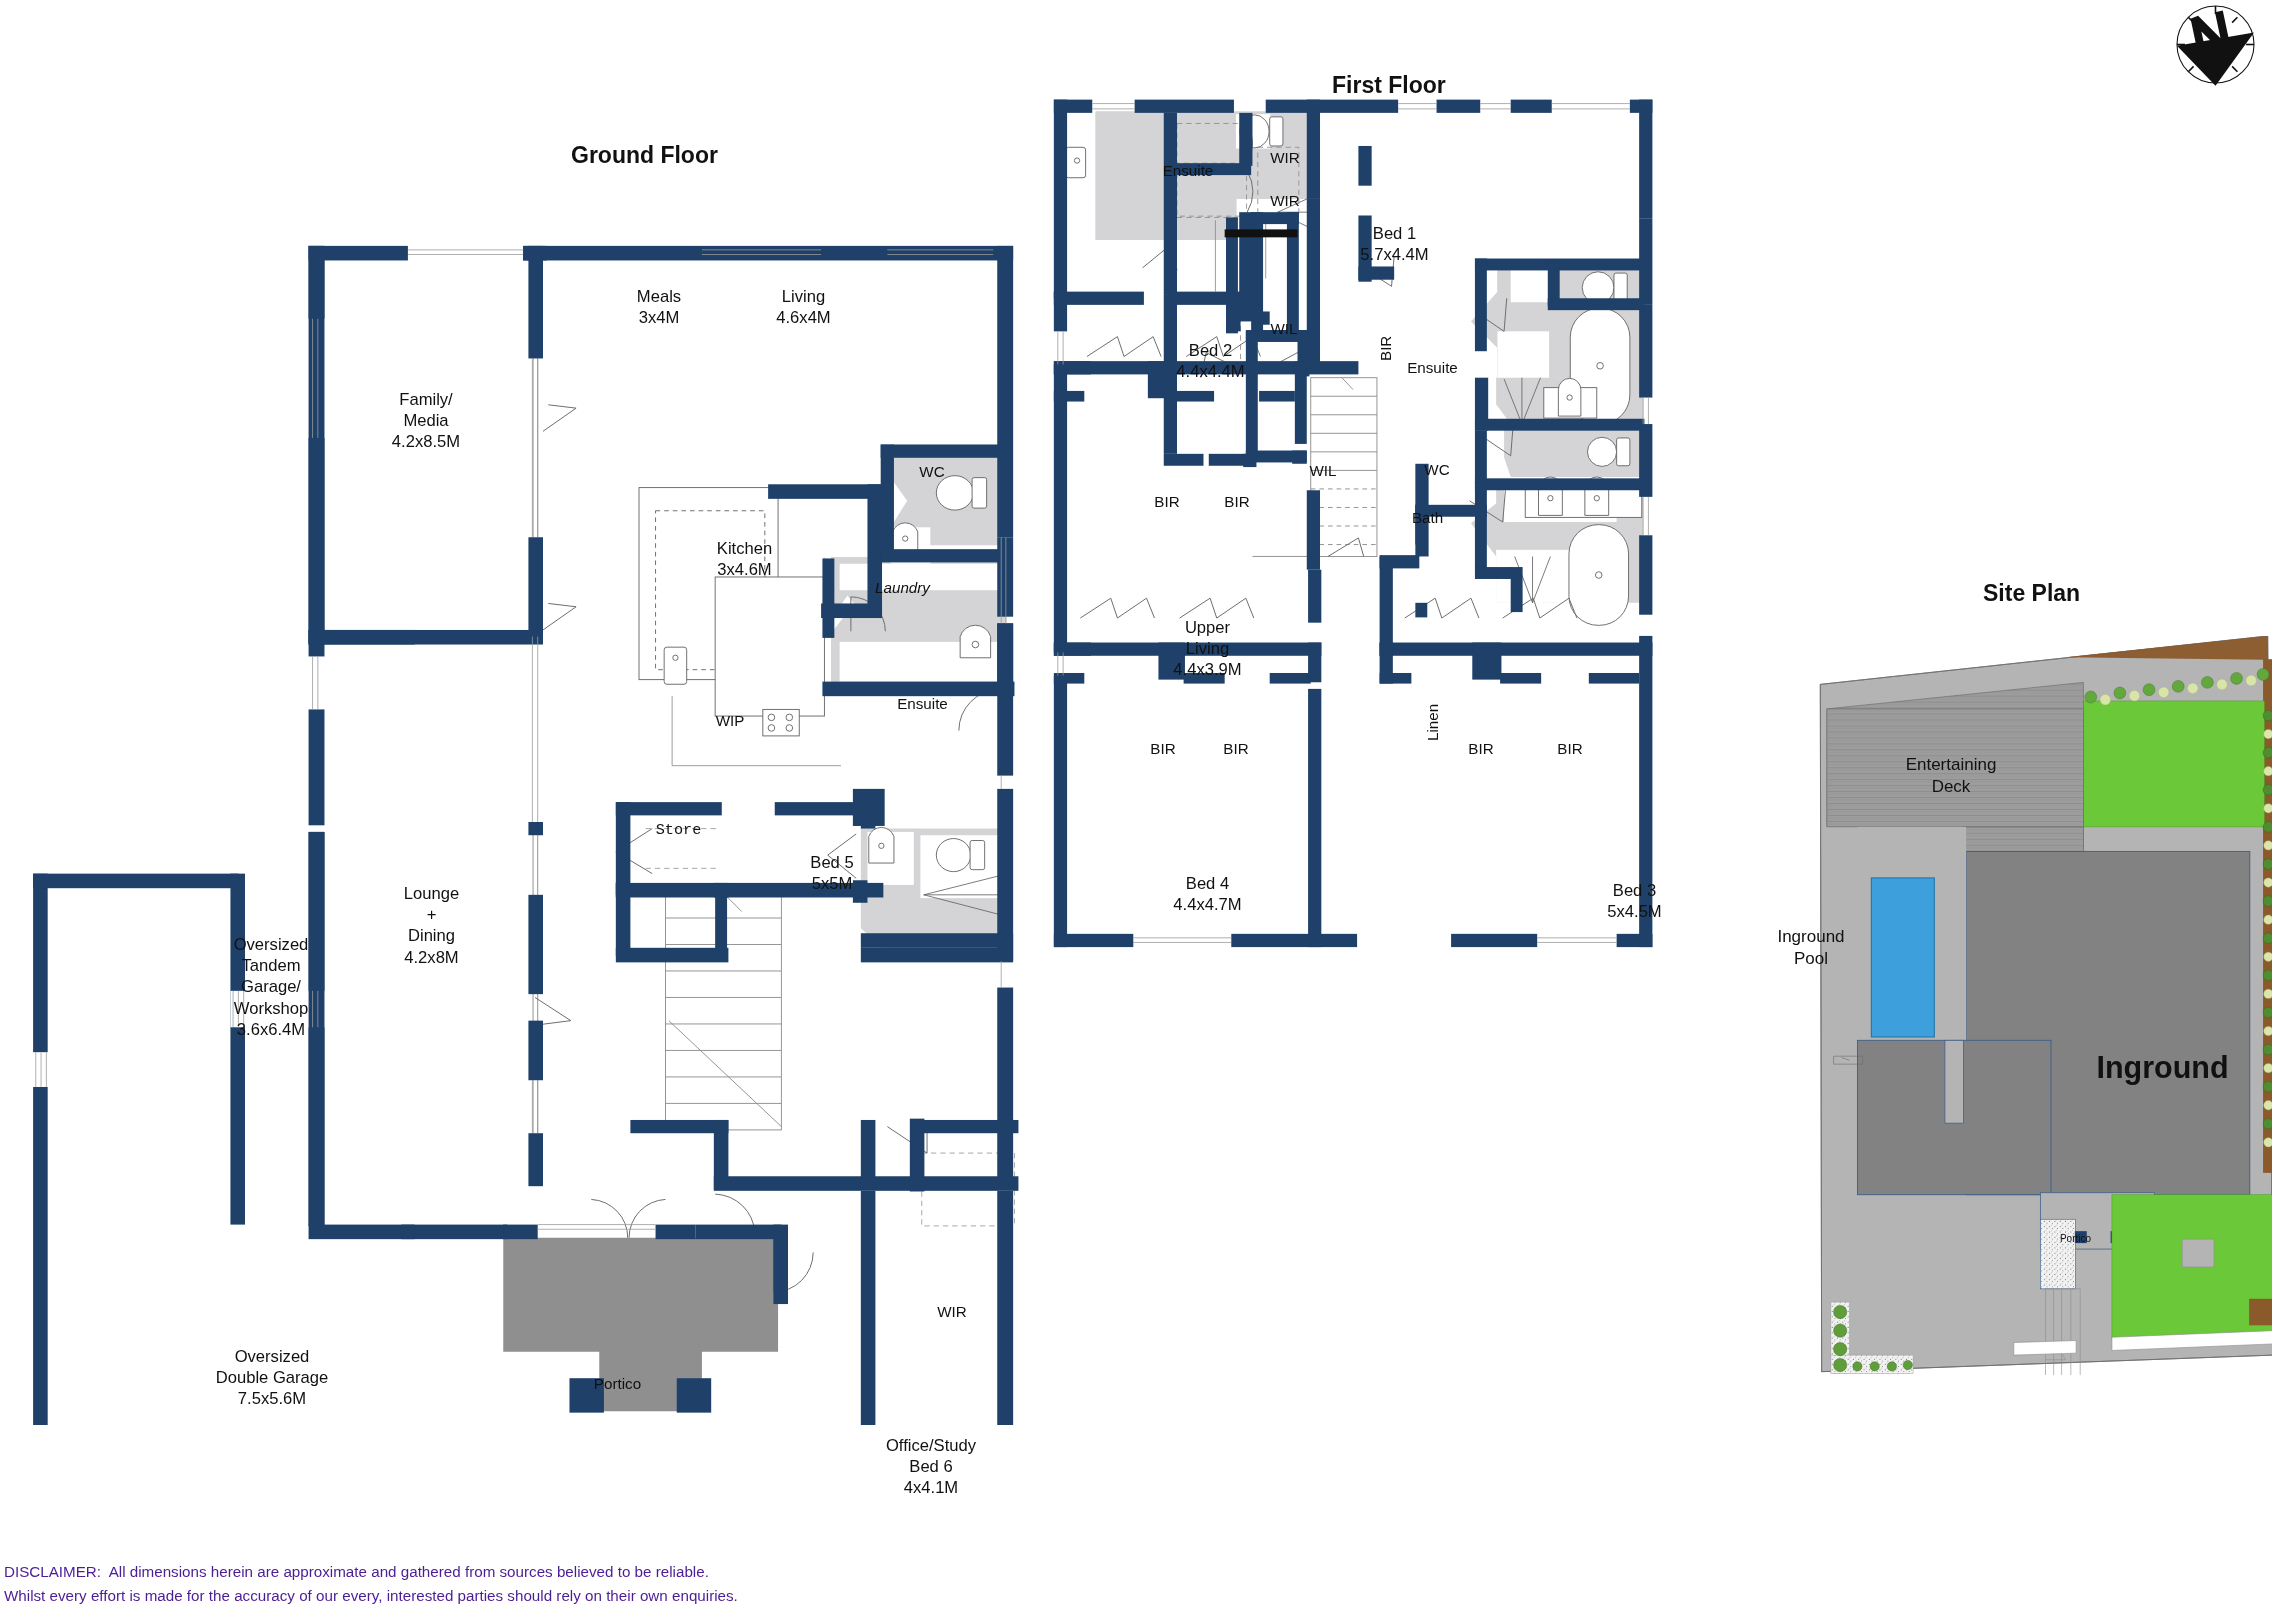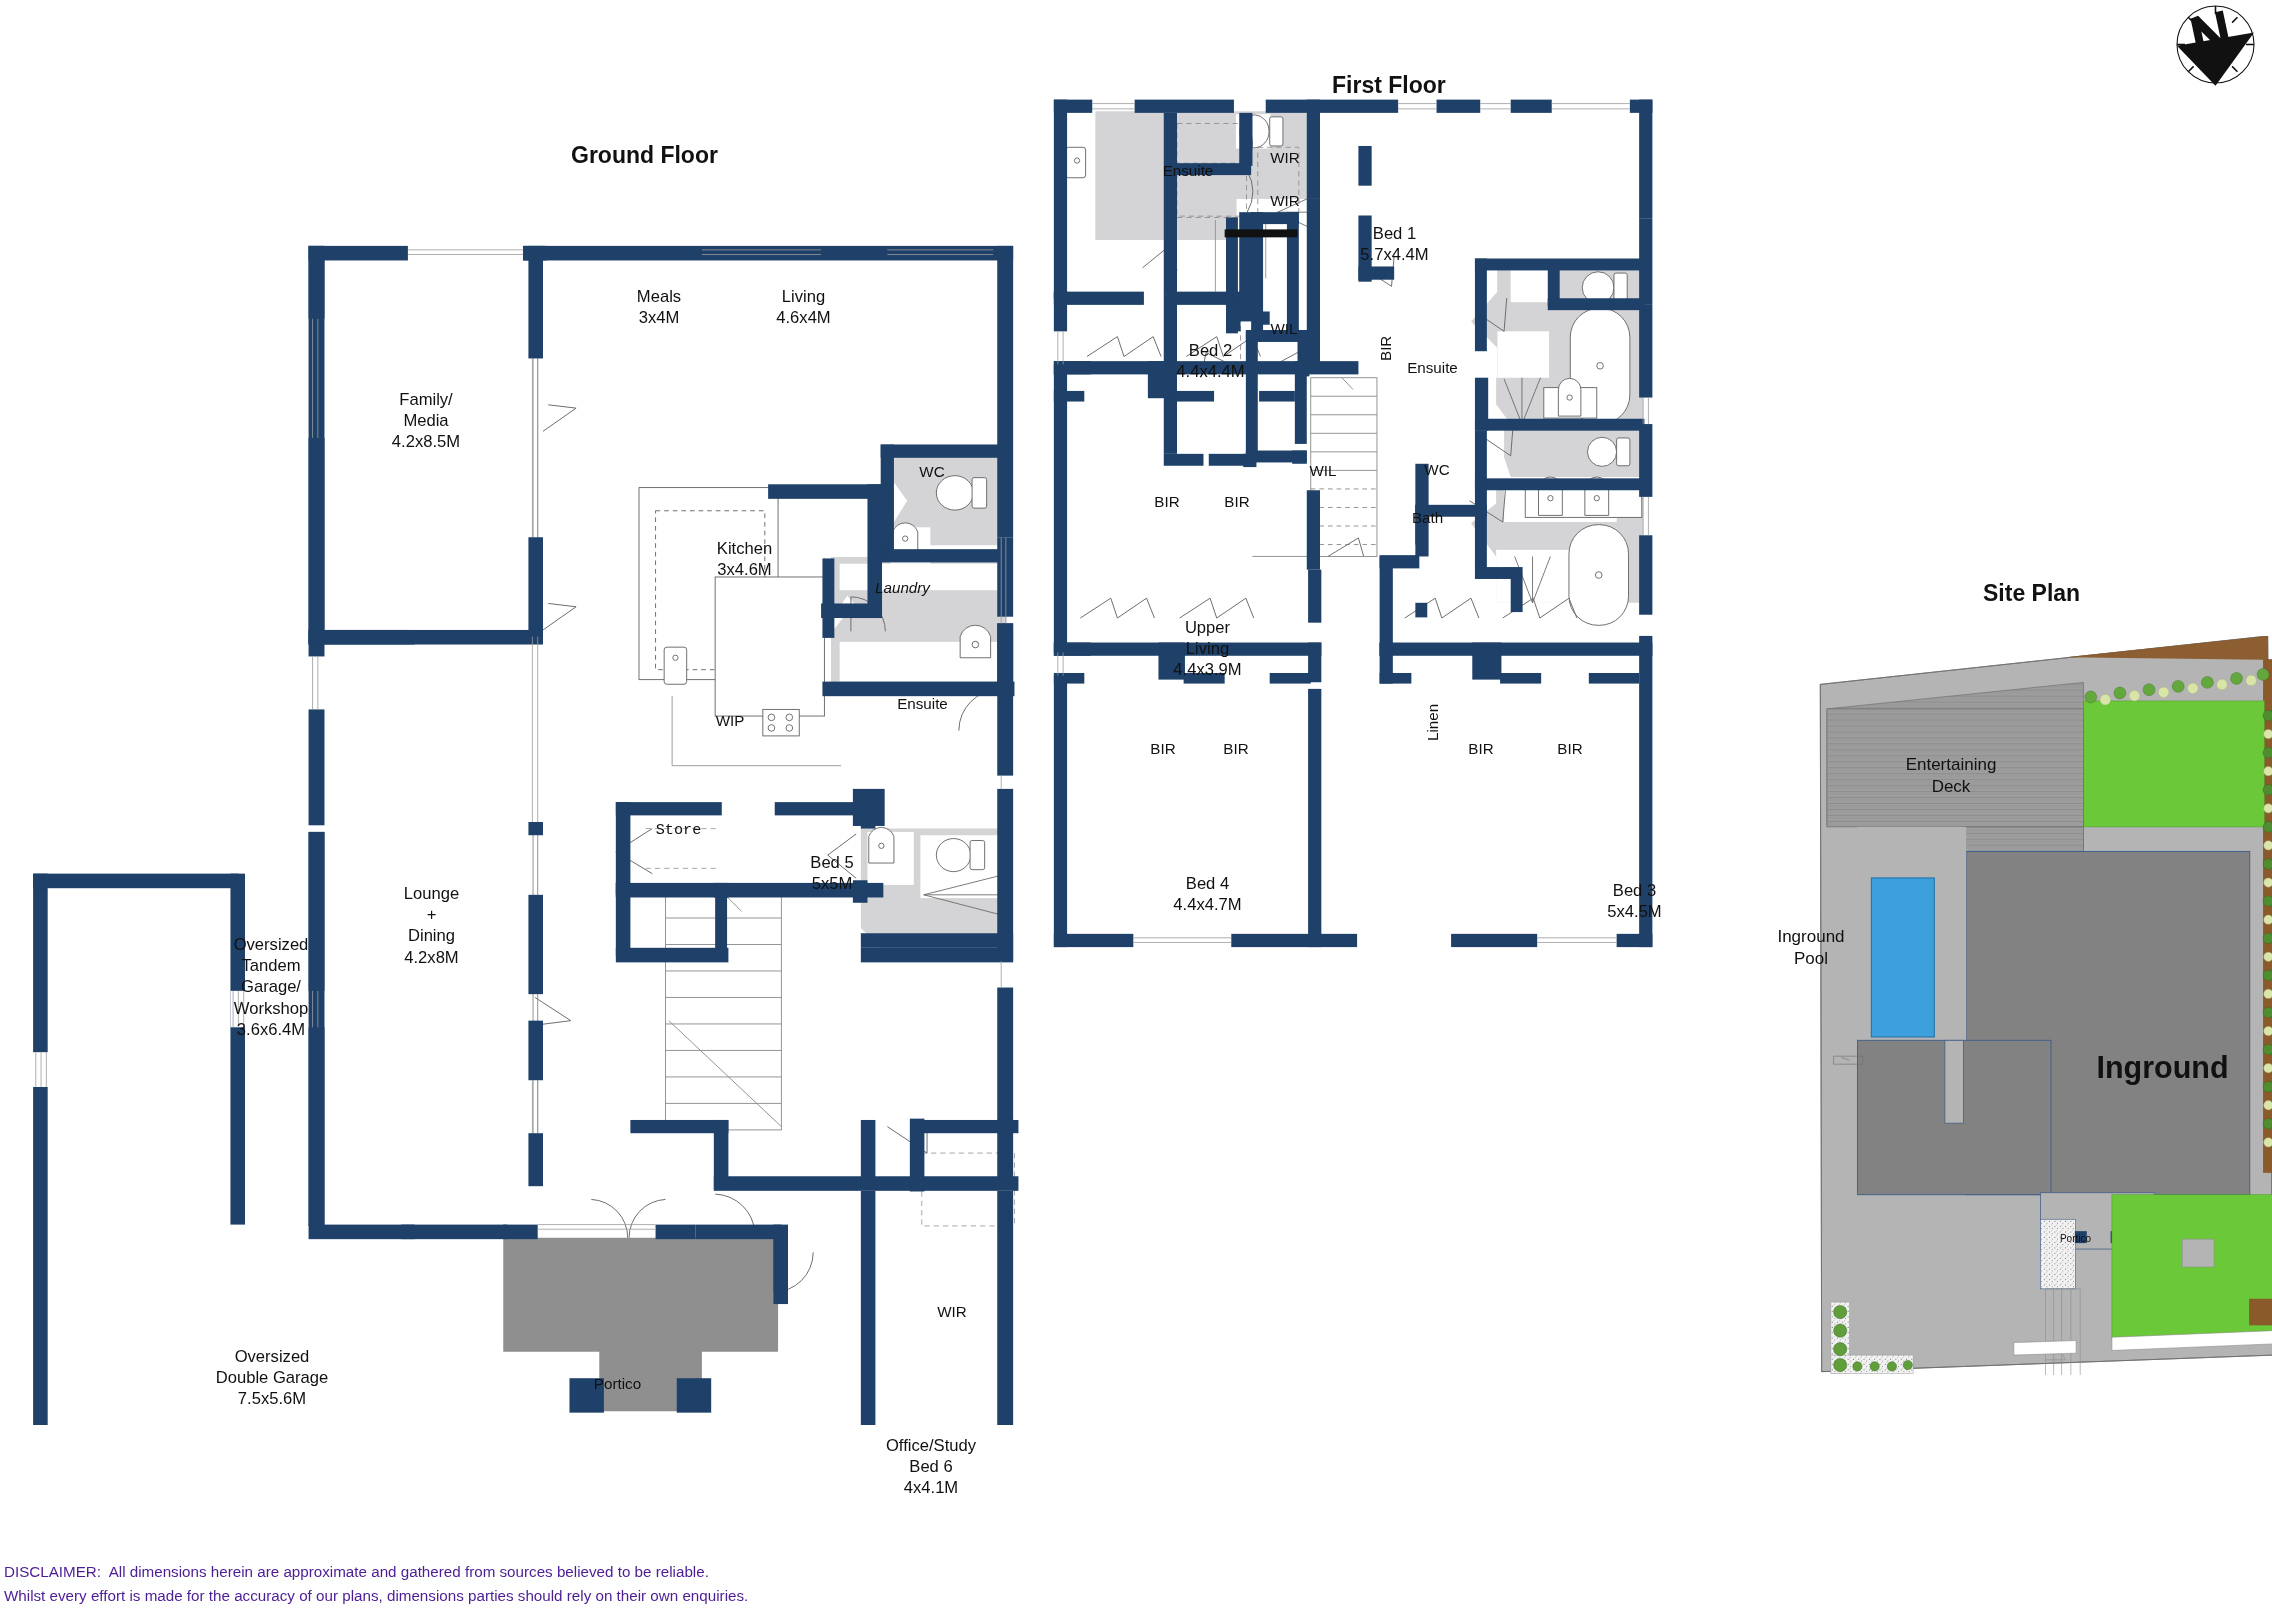--- a/index.html
+++ b/index.html
@@ -742,14 +742,14 @@
 </div>
 
 <div class="rlabel site" style="left:1898px;top:754px;width:106px;">Entertaining
 Deck</div>
 <div class="rlabel site" style="left:1758px;top:926px;width:106px;">Inground
 Pool</div>
 <div class="rlabel siteBig" style="left:2073px;top:1048px;width:179px;">Inground</div>
 <div class="rlabel siteSm" style="left:2039px;top:1233px;width:73px;">Portico</div>
 
 <div class="disclaimer">DISCLAIMER:  All dimensions herein are approximate and gathered from sources believed to be reliable.</div>
-<div class="disclaimer" style="top:1585px;">Whilst every effort is made for the accuracy of our plans, dimensions parties should rely on their own enquiries.</div>
+<div class="disclaimer" style="top:1585px;">Whilst every effort is made for the accuracy of our every, interested parties should rely on their own enquiries.</div>
 
 
 </body></html>

